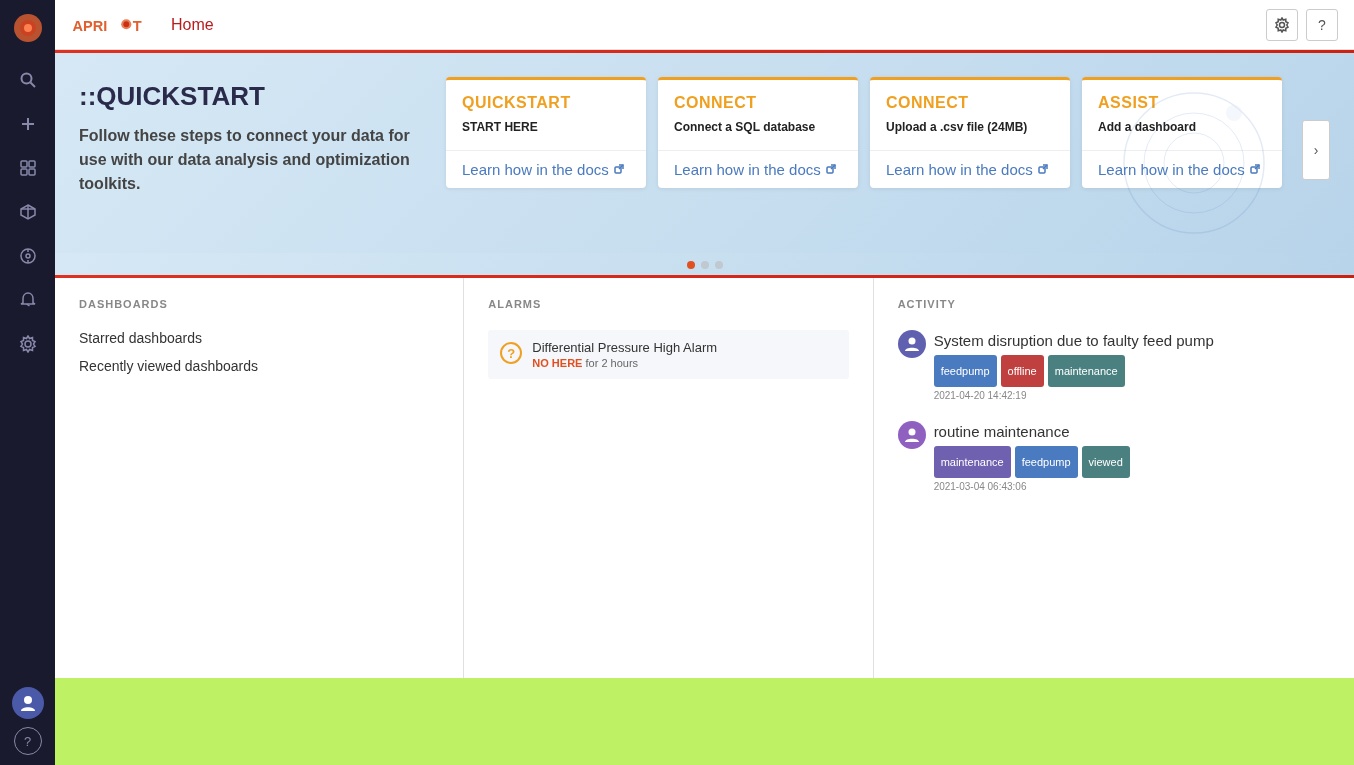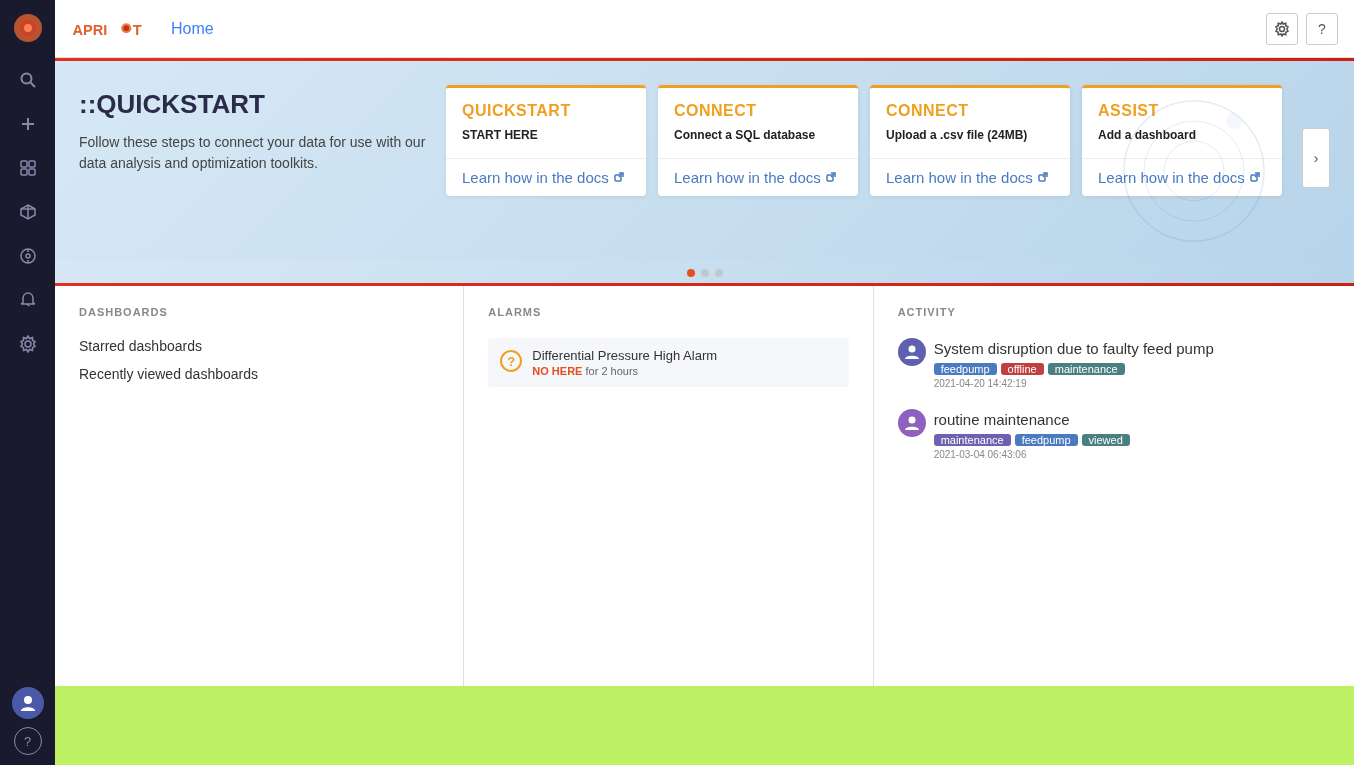--- a/index.html
+++ b/index.html
@@ -57,37 +57,37 @@
     .main {
       flex: 1;
       display: flex;
       flex-direction: column;
       height: 100%;
       overflow: hidden;
     }
 
     
     .topbar {
-      height: 58px;
+      height: 50px;
       background: #fff;
       border-bottom: 1px solid #e0e0e0;
       display: flex;
       align-items: center;
       padding: 0 16px;
       flex-shrink: 0;
     }
     .topbar-logo {
       display: flex;
       align-items: center;
       gap: 8px;
       margin-right: 20px;
     }
     .topbar-title {
       font-size: 16px;
-      color: #3b82f6;
+      color: #b91c1c;
       font-weight: 400;
     }
     .topbar-actions {
       margin-left: auto;
       display: flex;
       gap: 8px;
     }
     .topbar-btn {
       width: 32px;
       height: 32px;
@@ -129,23 +129,24 @@
       min-width: 180px;
       padding-top: 4px;
     }
     .quickstart-title {
       font-size: 26px;
       font-weight: bold;
       color: #2a2a4a;
       margin-bottom: 12px;
     }
     .quickstart-desc {
-      font-size: 14px;
+      font-size: 16px;
       color: #444;
       line-height: 1.5;
+      font-weight: bold;
     }
 
     
     .cards-row {
       display: flex;
       gap: 12px;
       flex: 1;
     }
     .qs-card {
       background: #fff;
@@ -328,21 +329,21 @@
       line-height: 1.4;
       margin-bottom: 4px;
     }
     .activity-tags {
       display: flex;
       flex-wrap: wrap;
       gap: 4px;
       margin-bottom: 3px;
     }
     .tag {
-      padding: 0 7px;
+      padding: 10px 7px;
       border-radius: 3px;
       font-size: 11px;
       color: #fff;
       font-weight: 500;
     }
     .tag-blue { background: #4a7abf; }
     .tag-red { background: #c04040; }
     .tag-purple { background: #7060b0; }
     .tag-teal { background: #4a8080; }
     .activity-time {

